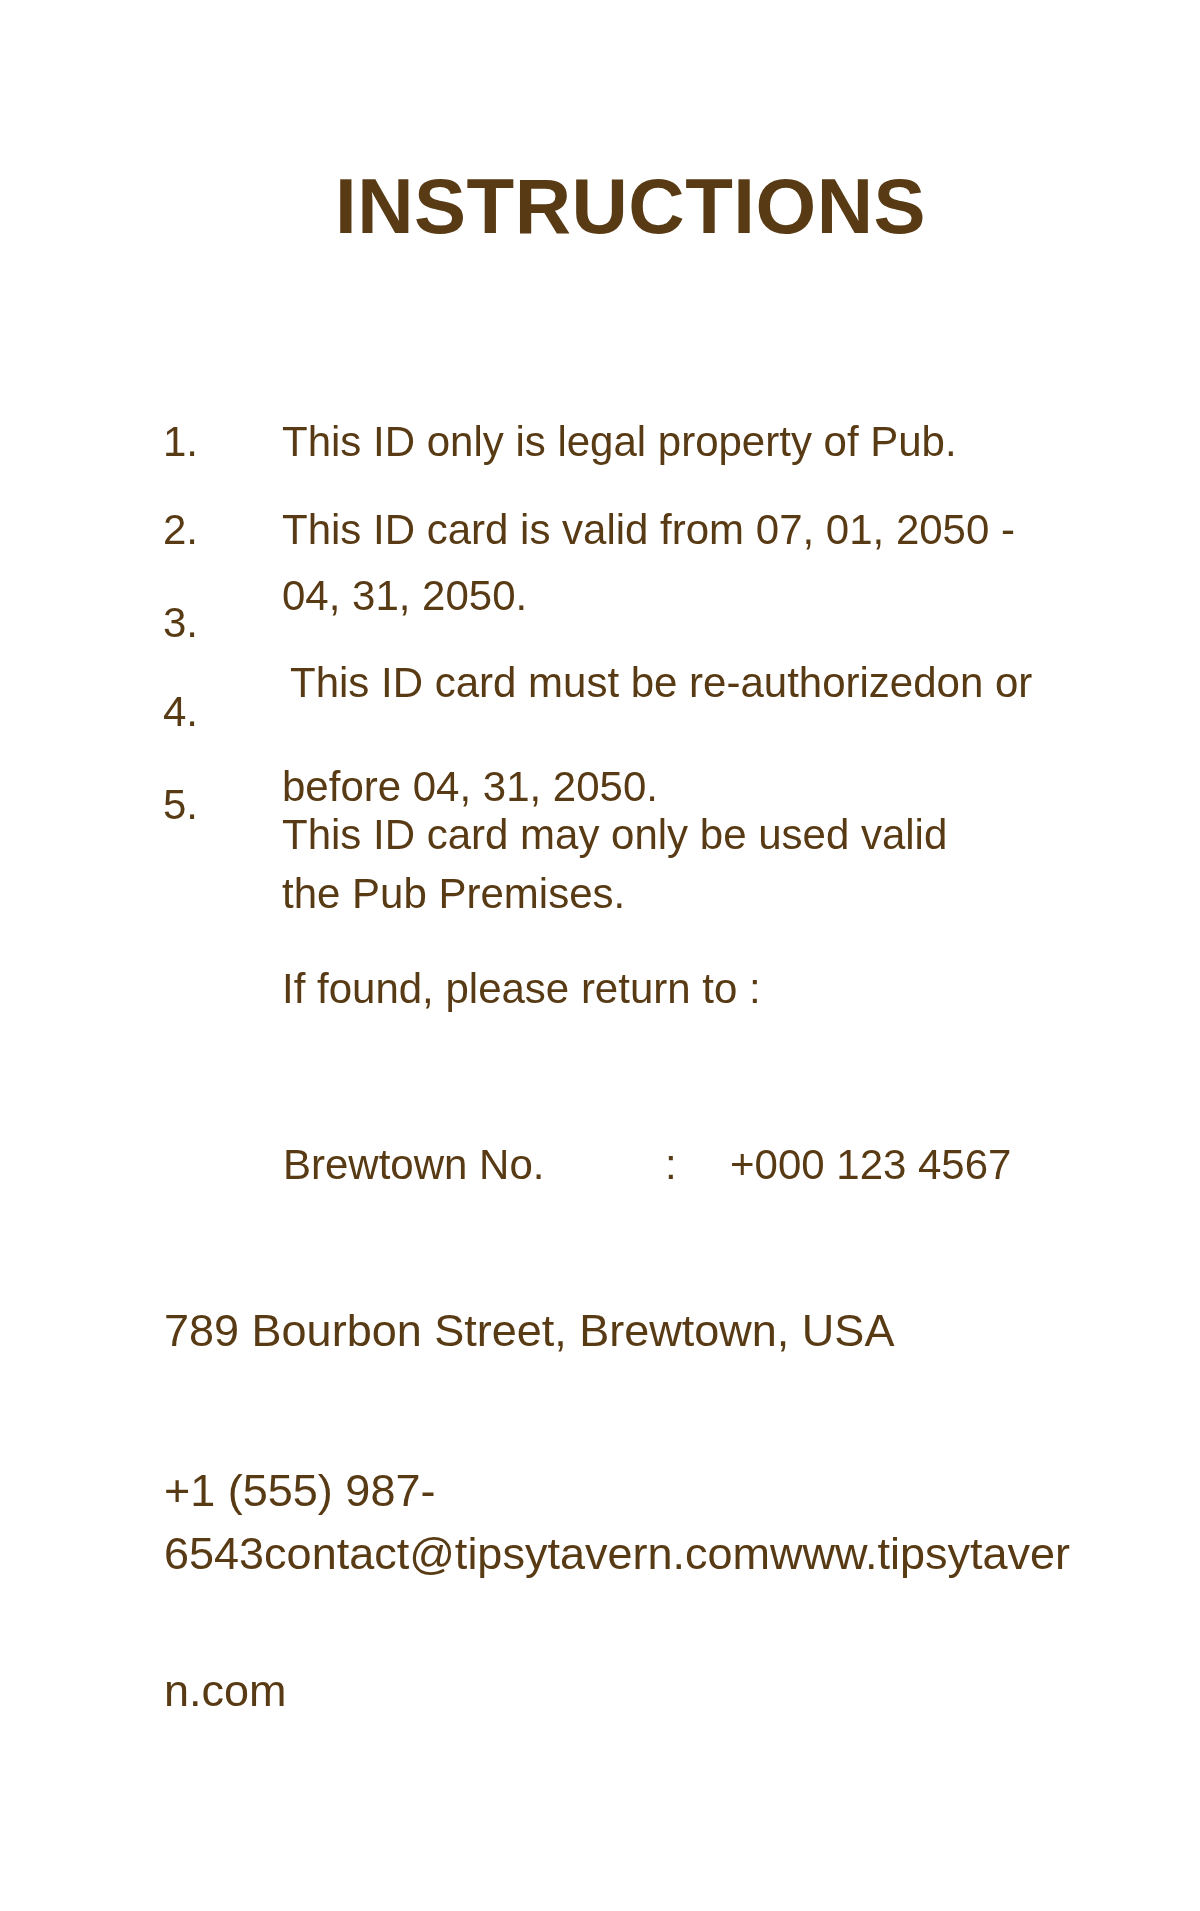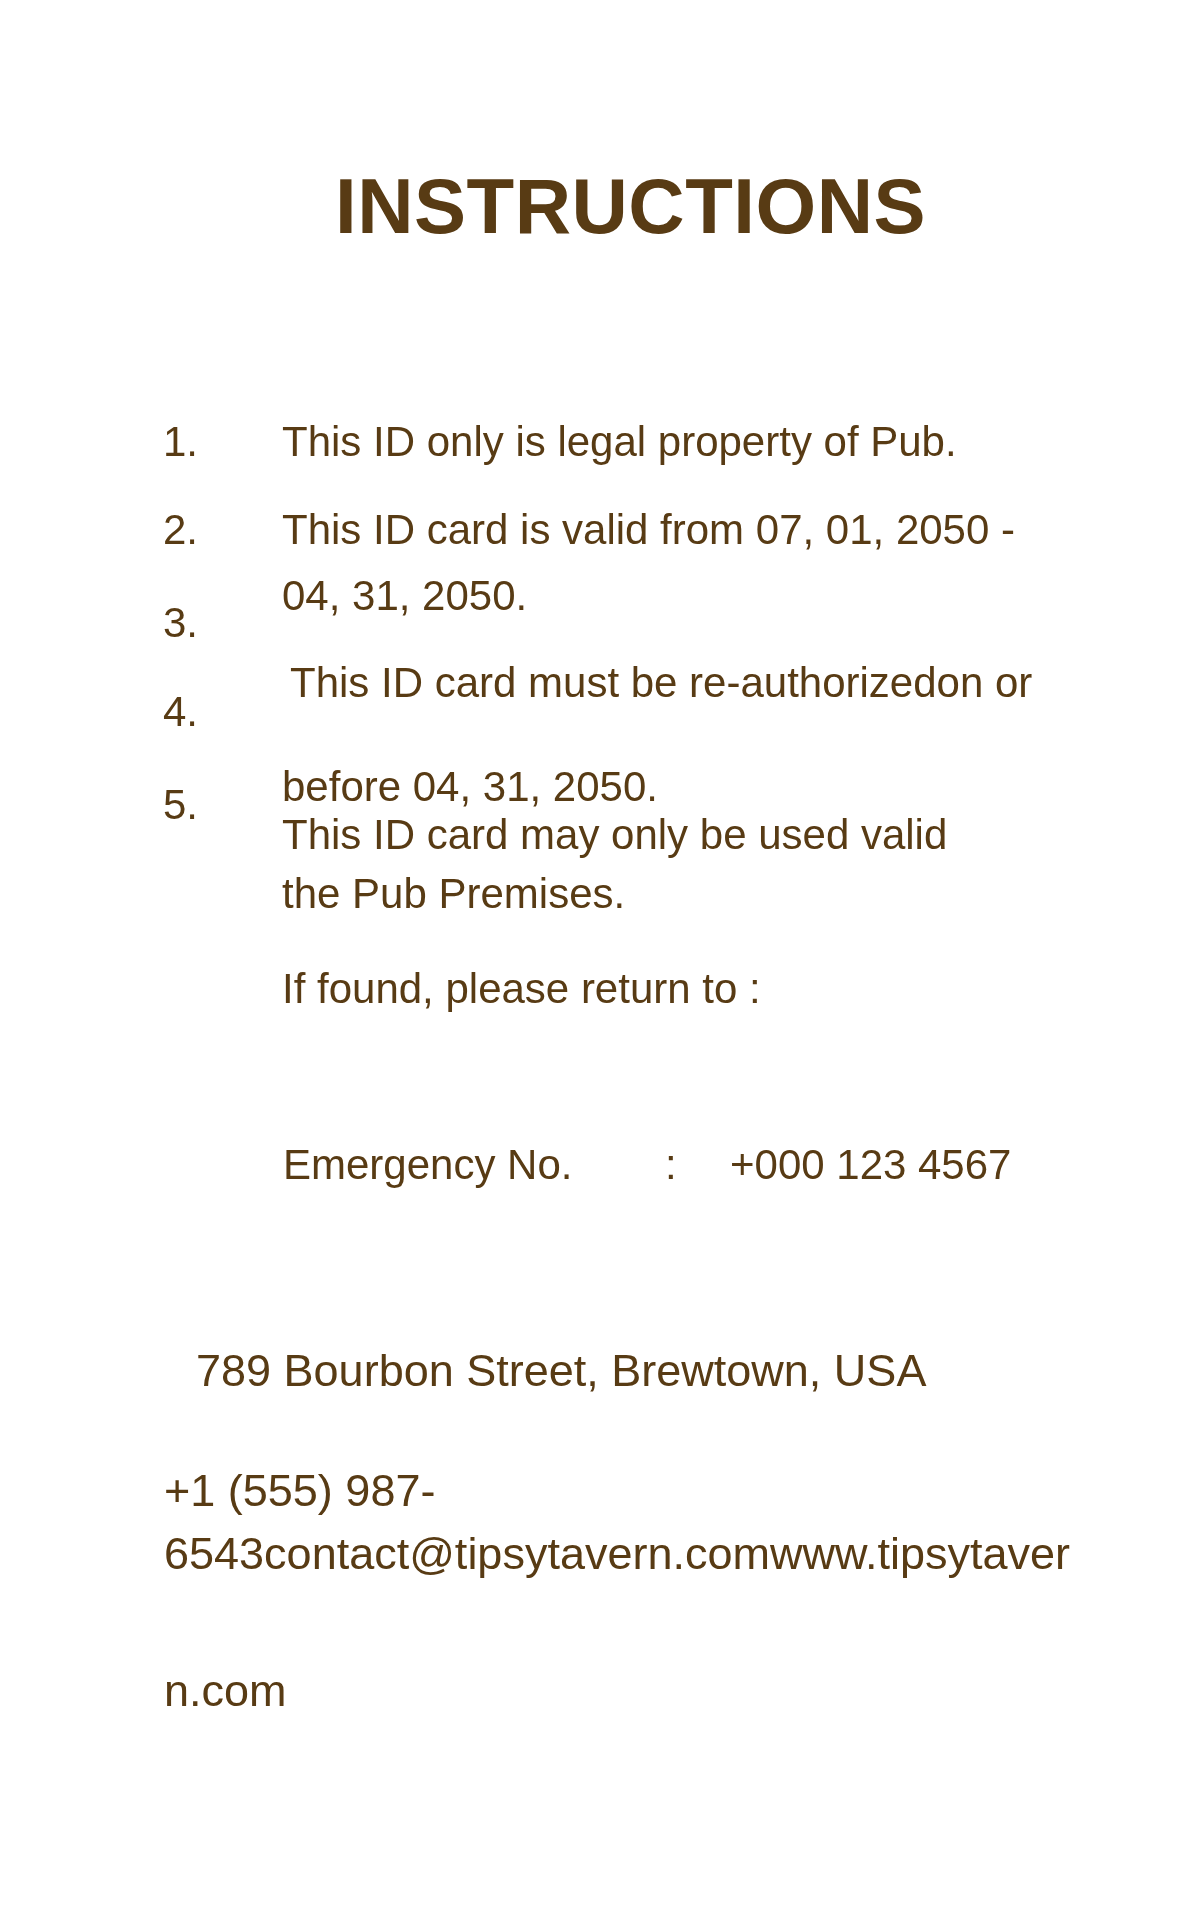--- a/index.html
+++ b/index.html
@@ -39,23 +39,23 @@
   <div>
     <span class="abs t42 txt" style="top:814px;">This ID card may only be used valid</span>
     <span class="abs t42 txt" style="top:873px;text-align:right;">the Pub Premises.</span>
   </div>
   <div>
     <span class="abs t42 txt" style="top:968px;">If found, please return to :</span>
   </div>
 </div>
 
 <div>
-  <span class="abs t42" style="left:283px; top:1144px;">Emergency No.</span>
+  <span class="abs t42" style="left:283px; top:1144px;">Brewtown No.</span>
   <span class="abs t42" style="left:665px; top:1144px;">:</span>
   <span class="abs t42" style="left:730px; top:1144px;">+000 123 4567</span>
 </div>
 
 <div>
-  <span class="abs t45 foot" style="top:1348px;margin-left:32px;">789 Bourbon Street, Brewtown, USA</span>
+  <span class="abs t45 foot" style="top:1308px;">789 Bourbon Street, Brewtown, USA</span>
   <span class="abs t45 foot" style="top:1468px;">+1 (555) 987-</span>
   <span class="abs t45 foot" style="top:1531px;">6543contact@tipsytavern.comwww.tipsytaver</span>
   <span class="abs t45 foot" style="top:1660px;margin-top:8px;">n.com</span>
 </div>
 
 </body></html>

